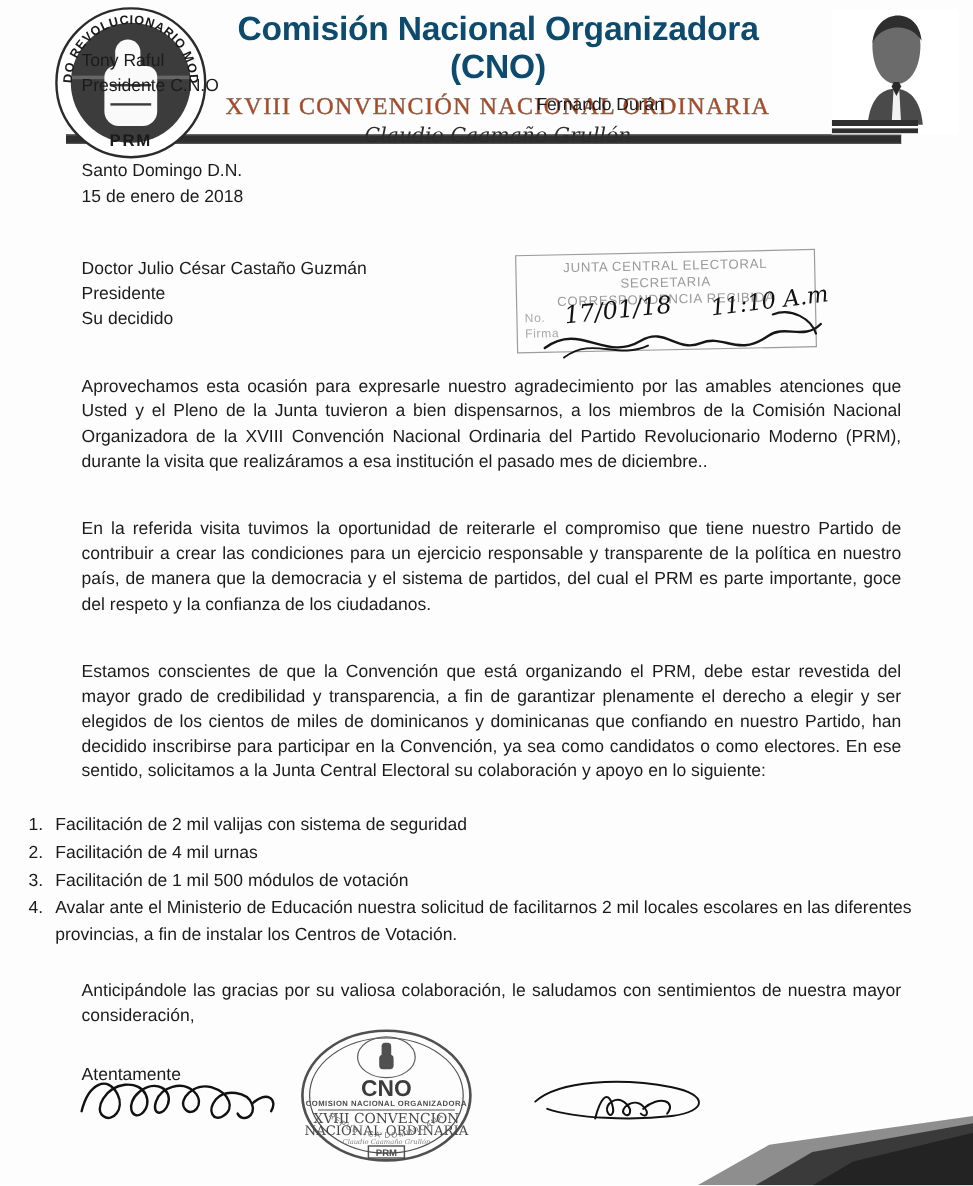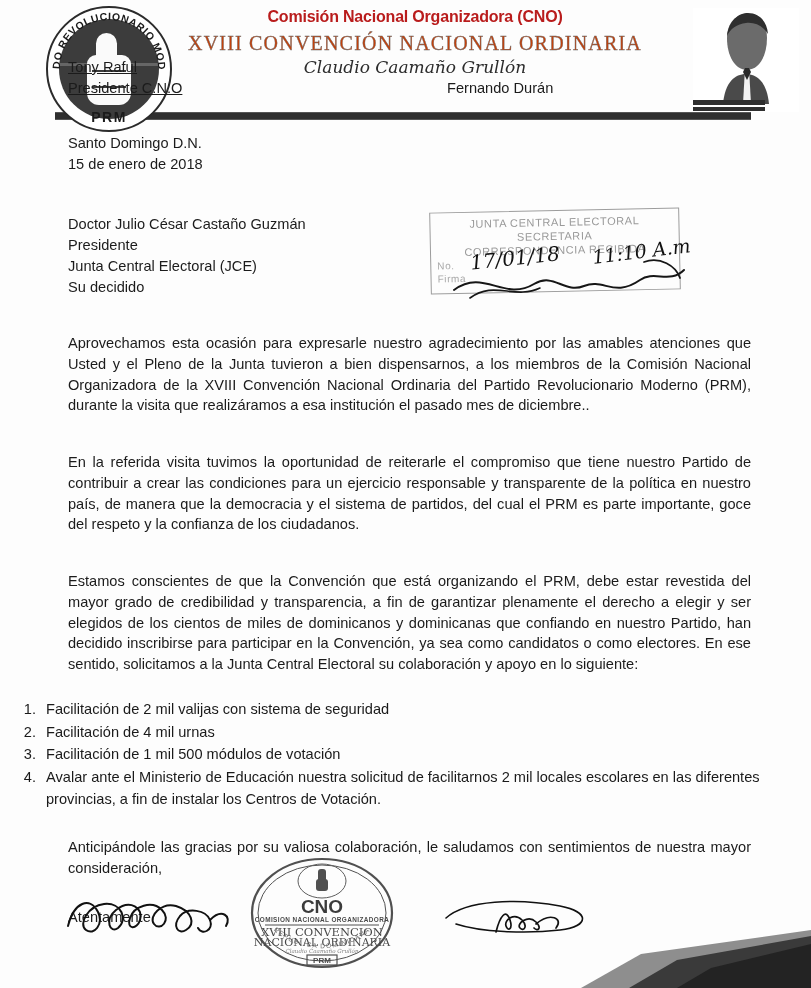--- a/index.html
+++ b/index.html
@@ -116,24 +116,24 @@
   }
 
   .header-text {
     position: absolute;
     left: 176px;
     top: 8px;
     width: 478px;
     text-align: center;
   }
   .h-title {
-    font-size: 16px;
+    font-size: 28px;
     font-weight: bold;
     letter-spacing: -0.2px;
-    color: #b91c1c;
+    color: #0c4a6e;
     line-height: 1.15;
   }
   .h-sub {
     margin-top: 6px;
     font-size: 20px;
     letter-spacing: 1.2px;
     color: #c2410c;
     font-family: Liberation Serif, serif;
     -webkit-text-stroke: 0.4px #6f6f6f;
   }
@@ -198,21 +198,21 @@
     text-align: left;
   }
   .closing { margin-top: 26px; text-align: justify; }
   .atentamente { margin-top: 28px; }
   .sig {
     position: absolute;
     font-size: 14.6px;
     line-height: 1.42;
     color: #1b1b1b;
   }
-  .sig-left  { left: 68px;  top: 57px; text-decoration: underline; }
+  .sig-left  { left: 68px;  top: 41px; }
   .sig-right { left: 447px; top: 78px; }
   .scribble {
     position: absolute;
     pointer-events: none;
   }
   .scribble-left  { left: 60px;  top: 886px; }
   .scribble-right { left: 440px; top: 898px; }
 
   
   .seal {
@@ -339,21 +339,20 @@
   <div class="body">
 
     <div class="block dateline">
       <div>Santo Domingo D.N.</div>
       <div>15 de enero de 2018</div>
     </div>
 
     <div class="block addressee">
       <div>Doctor Julio César Castaño Guzmán</div>
       <div>Presidente</div>
-      <div>Junta Central Electoral (JCE)</div>
       <div>Su decidido</div>
     </div>
 
 
     <div class="block para">Aprovechamos esta ocasión para expresarle nuestro agradecimiento por las amables atenciones que Usted y el Pleno de la Junta tuvieron a bien dispensarnos, a los miembros de la Comisión Nacional Organizadora de la XVIII Convención Nacional Ordinaria del Partido Revolucionario Moderno (PRM), durante la visita que realizáramos a esa institución el pasado mes de diciembre..</div>
     <div class="block para">En la referida visita tuvimos la oportunidad de reiterarle el compromiso que tiene nuestro Partido de contribuir a crear las condiciones para un ejercicio responsable y transparente de la política en nuestro país, de manera que la democracia y el sistema de partidos, del cual el PRM es parte importante, goce del respeto y la confianza de los ciudadanos.</div>
     <div class="block para">Estamos conscientes de que la Convención que está organizando el PRM, debe estar revestida del mayor grado de credibilidad y transparencia, a fin de garantizar plenamente el derecho a elegir y ser elegidos de los cientos de miles de dominicanos y dominicanas que confiando en nuestro Partido, han decidido inscribirse para participar en la Convención, ya sea como candidatos o como electores. En ese sentido, solicitamos a la Junta Central Electoral su colaboración y apoyo en lo siguiente:</div>
 
     <ol class="requests">
       <li>Facilitación de 2 mil valijas con sistema de seguridad</li>

